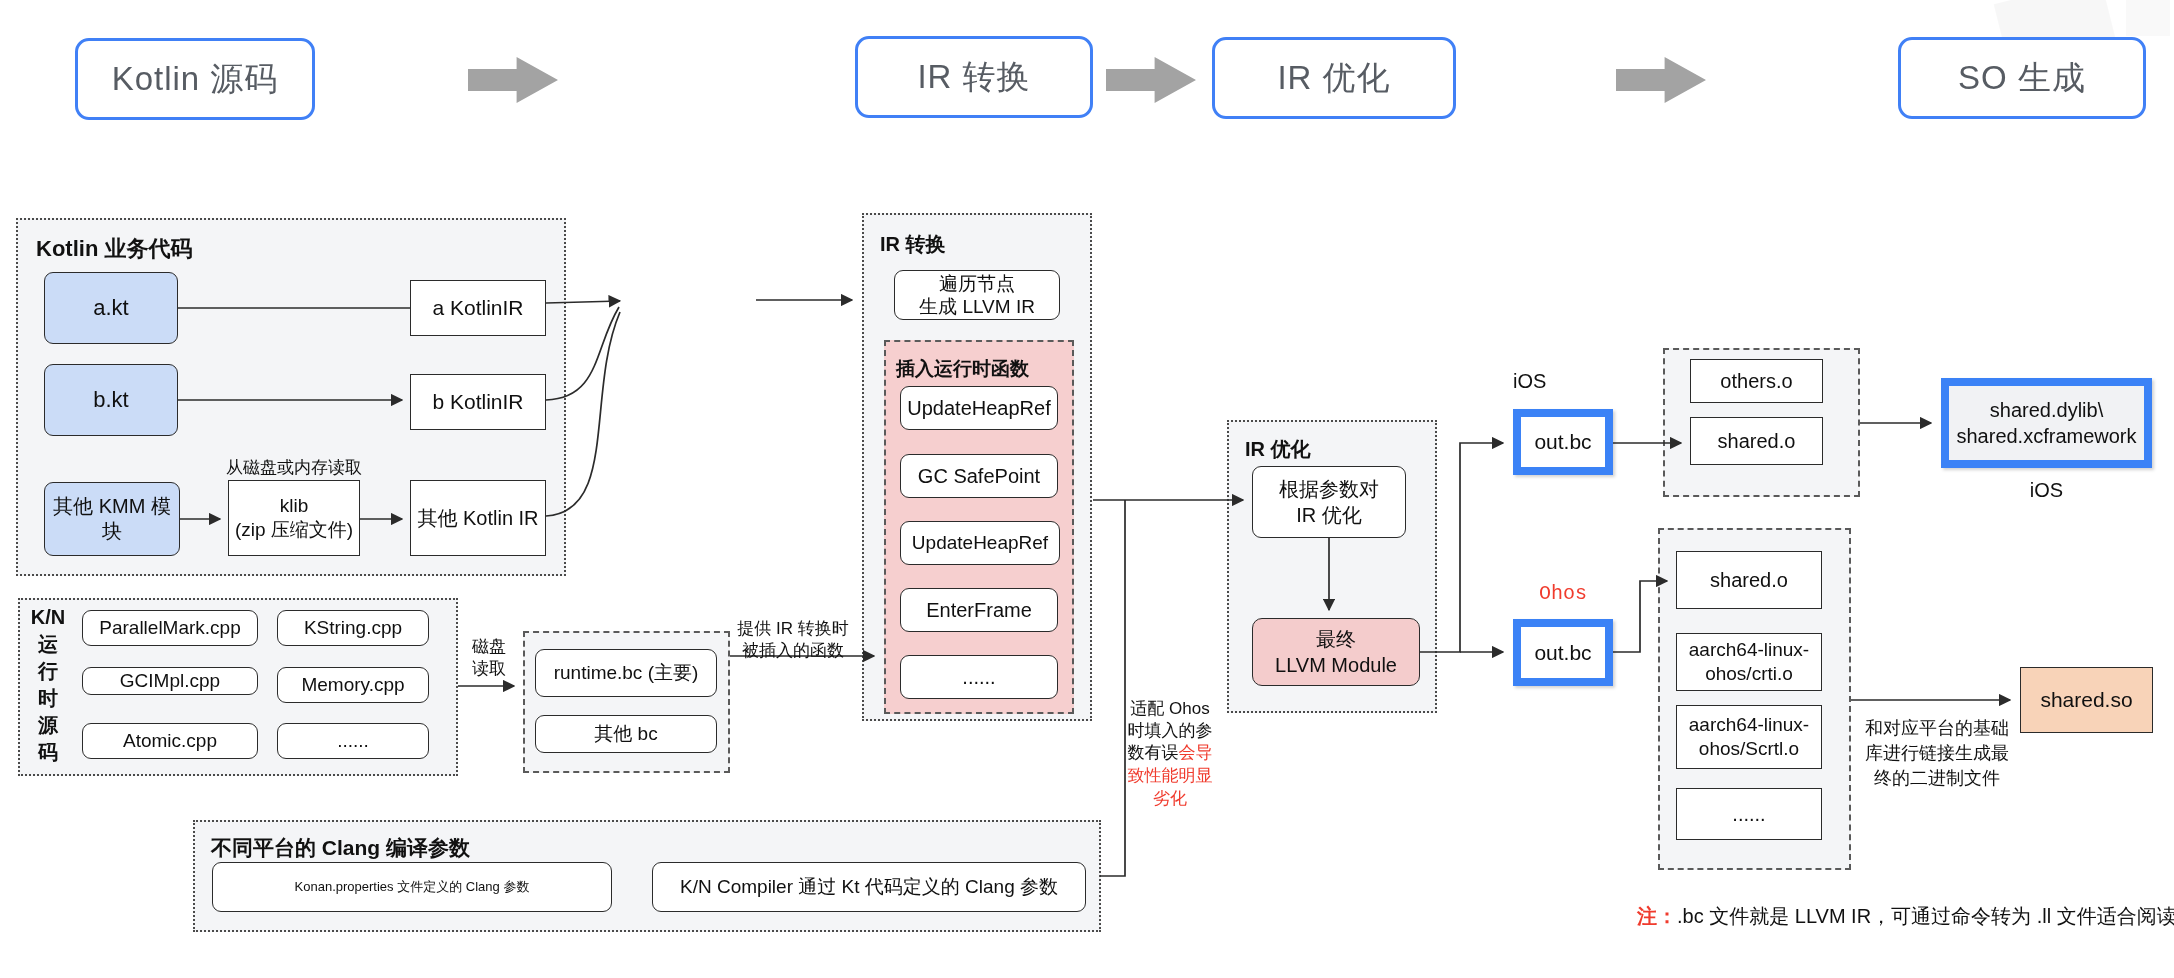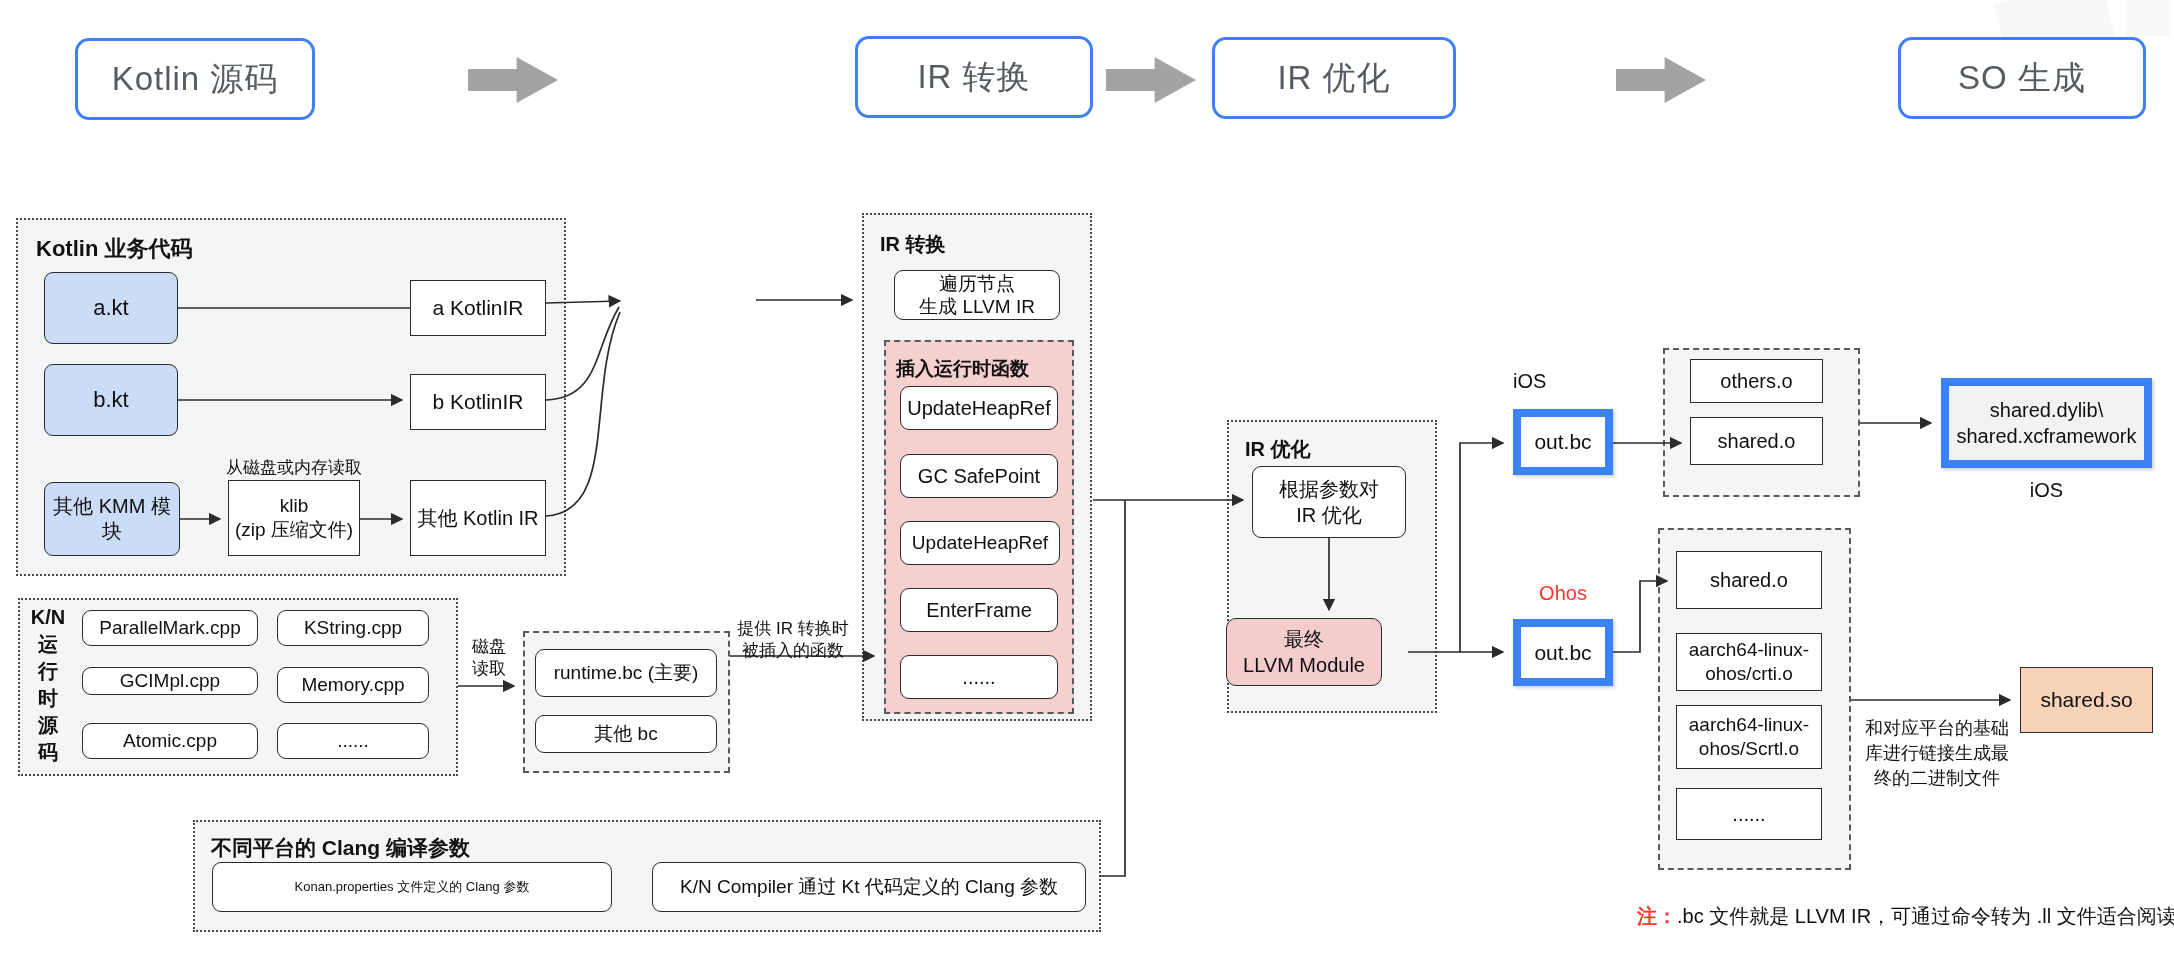--- a/index.html
+++ b/index.html
@@ -21,21 +21,21 @@
          box-sizing:border-box; background:#fff; border:1.5px solid #2b2b2b; color:#101010; z-index:3; }
   .rounded { border-radius:9px; }
   .blue    { background:#cbdcf7; border-radius:9px; }
   .pinkbox { background:#f4cccc; border-radius:10px; }
   .peach   { background:#f8d3b8; }
   .strong  { border:8px solid #3b82f6; box-shadow:2px 2px 3px rgba(0,0,0,0.18); }
 
   .title { position:absolute; font-weight:bold; color:#111; z-index:3;text-align:right; }
   .lbl   { position:absolute; text-align:center; color:#111; z-index:3; }
   .pre   { white-space:pre-line; }
-  .red   { color:#f03b2d; }
+  .red   { color:#f03b2d;font-family:Liberation Mono, monospace; }
 
   svg.wires { position:absolute; left:0; top:0; z-index:2; }
   .watermark { position:absolute; background:rgba(0,0,0,0.03); z-index:0; }
 </style>
 </head>
 <body>
 
 <div id="canvas">
 
   <div class="watermark" style="left:2000px; top:-10px; width:110px; height:66px; transform:rotate(-14deg);"></div>
@@ -141,21 +141,21 @@
     <div class="title" style="left:211px; top:834px; font-size:21px;">不同平台的 Clang 编译参数</div>
     <div class="box rounded" style="left:212px; top:862px; width:400px; height:50px; font-size:13px;">Konan.properties 文件定义的 Clang 参数</div>
     <div class="box rounded" style="left:652px; top:862px; width:434px; height:50px; font-size:19px;">K/N Compiler 通过 Kt 代码定义的 Clang 参数</div>
   </div>
 
   <div>
     <div class="sec" style="left:1227px; top:420px; width:210px; height:293px;"></div>
     <div class="title" style="left:1245px; top:436px; font-size:20px;">IR 优化</div>
     <div class="box rounded pre" style="left:1252px; top:466px; width:154px; height:72px; font-size:20px; line-height:26px;">根据参数对
 IR 优化</div>
-    <div class="box pinkbox pre" style="left:1226px; top:618px; width:156px; height:68px; font-size:20px; line-height:26px;">最终
+    <div class="box pinkbox pre" style="left:1252px; top:618px; width:168px; height:68px; font-size:20px; line-height:26px;">最终
 LLVM Module</div>
   </div>
 
   <div>
     <div class="lbl" style="left:1513px; top:370px; width:70px; text-align:left; font-size:20px;">iOS</div>
     <div class="box strong" style="left:1513px; top:409px; width:100px; height:66px; font-size:21px;">out.bc</div>
     <div class="group" style="left:1663px; top:348px; width:197px; height:149px; background:#f4f5f7;"></div>
     <div class="box" style="left:1690px; top:359px; width:133px; height:44px; font-size:20px;">others.o</div>
     <div class="box" style="left:1690px; top:417px; width:133px; height:48px; font-size:20px;">shared.o</div>
     <div class="box strong pre" style="left:1941px; top:378px; width:211px; height:90px; font-size:20px; line-height:26px; background:#f1f2f4;">shared.dylib\
@@ -172,16 +172,17 @@
 ohos/crti.o</div>
     <div class="box pre" style="left:1676px; top:705px; width:146px; height:64px; font-size:19px; line-height:24px;">aarch64-linux-
 ohos/Scrtl.o</div>
     <div class="box" style="left:1676px; top:788px; width:146px; height:52px; font-size:20px;">......</div>
     <div class="box peach" style="left:2020px; top:667px; width:133px; height:66px; font-size:21px;">shared.so</div>
     <div class="lbl pre" style="left:1853px; top:716px; width:168px; font-size:18px; line-height:25px;">和对应平台的基础
 库进行链接生成最
 终的二进制文件</div>
   </div>
 
+  <div class="lbl" style="left:1120px; top:698px; width:100px; font-size:17px; line-height:22px;"><span>适配 Ohos 时填入的参数有误</span><span class="red">会导致性能明显劣化</span></div>
 
   <div class="lbl" style="left:1637px; top:903px; width:540px; text-align:left; font-size:20px;"><span class="red" style="font-weight:bold;">注：</span><span>.bc 文件就是 LLVM IR，可通过命令转为 .ll 文件适合阅读</span></div>
 
 </div>
 
 </body></html>

